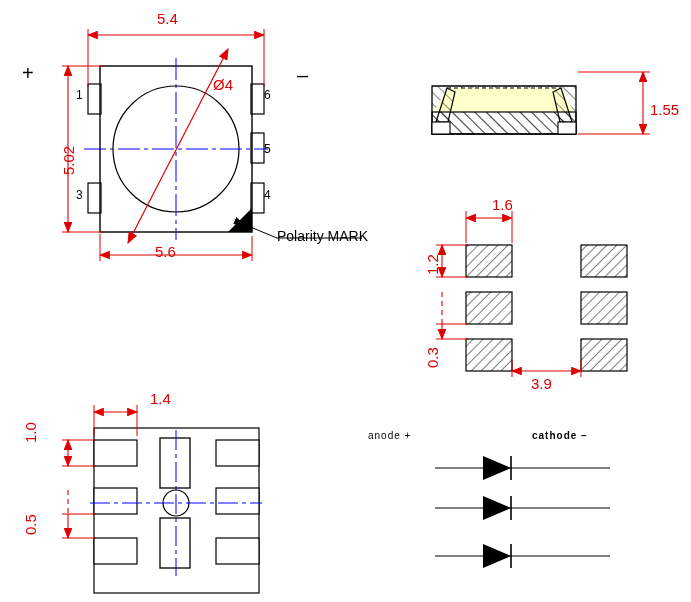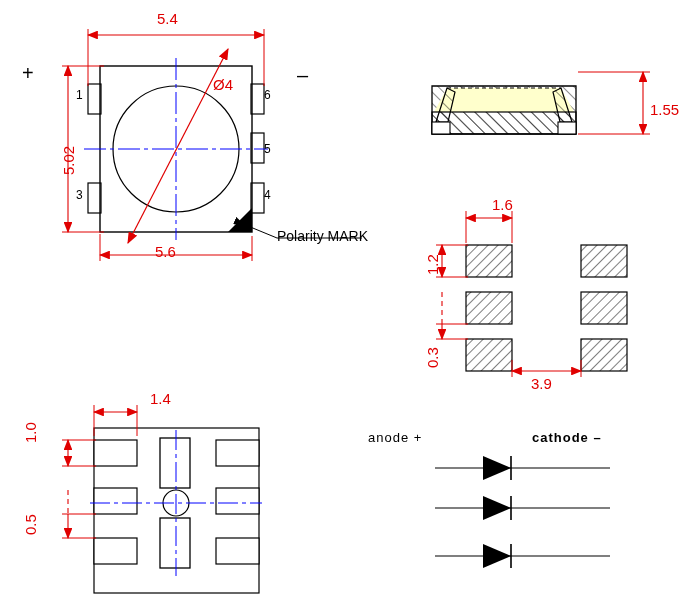--- a/index.html
+++ b/index.html
@@ -5,21 +5,21 @@
   html,body{margin:0;padding:0;background:#ffffff;}
   body{width:691px;height:602px;position:relative;overflow:hidden;
        font-family:"Liberation Sans", sans-serif;}
   .sheet{position:absolute;left:0;top:0;width:691px;height:602px;padding-left:21px;}
   svg{position:absolute;left:0;top:0;width:691px;height:602px;}
   .lbl{position:absolute;white-space:nowrap;}
   .dim{color:#e00000;font-size:15px;font-family:"Liberation Sans",sans-serif;}
   .pin{color:#000000;font-size:12px;font-family:"Liberation Sans",sans-serif;}
   .pol{color:#000000;font-size:14px;font-family:"Liberation Sans",sans-serif;}
   .sign{color:#000000;font-size:20px;font-family:"Liberation Sans",sans-serif;}
-  .term{color:#000000;font-size:13px;letter-spacing:1px;font-family:"Liberation Sans",sans-serif;}
+  .term{color:#000000;font-size:10px;letter-spacing:1px;font-family:"Liberation Sans",sans-serif;}
   .rot{transform:rotate(-90deg);transform-origin:left top;}
 </style>
 </head>
 <body>
 
 <div class="sheet">
 
 <svg viewBox="0 0 691 602">
   <defs>
     <pattern id="hatchR" width="7" height="7" patternTransform="rotate(45)" patternUnits="userSpaceOnUse">

